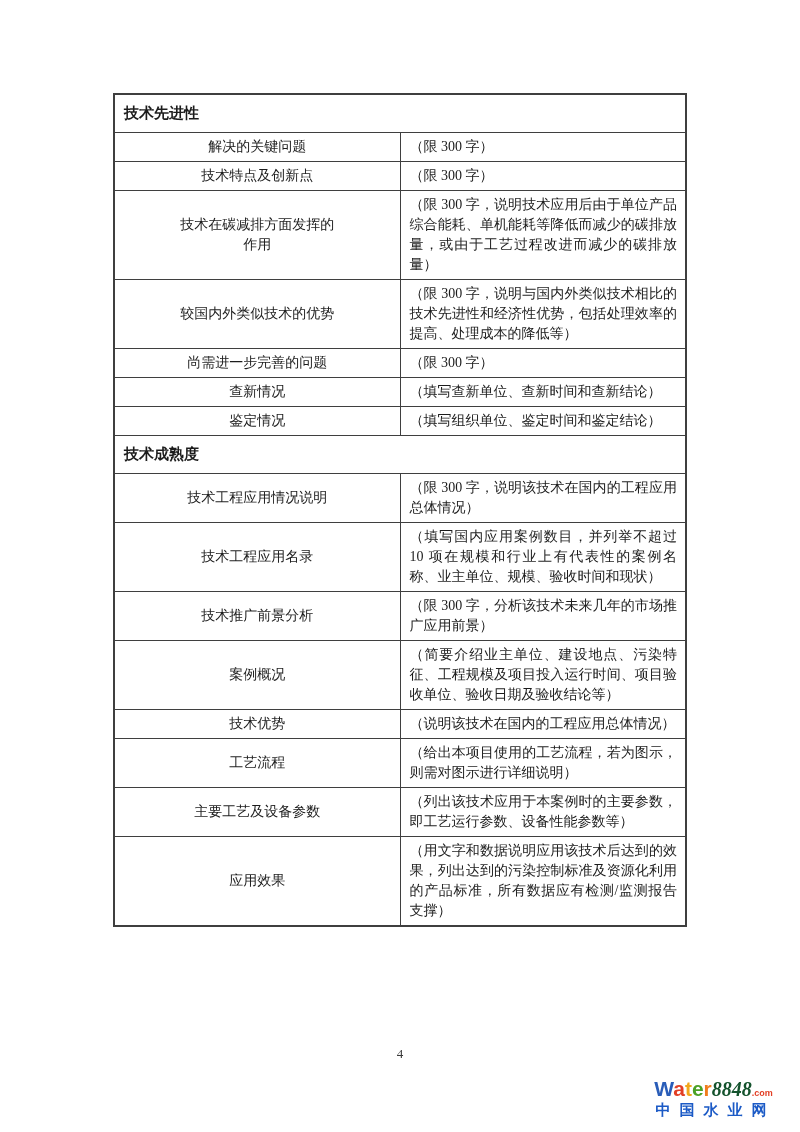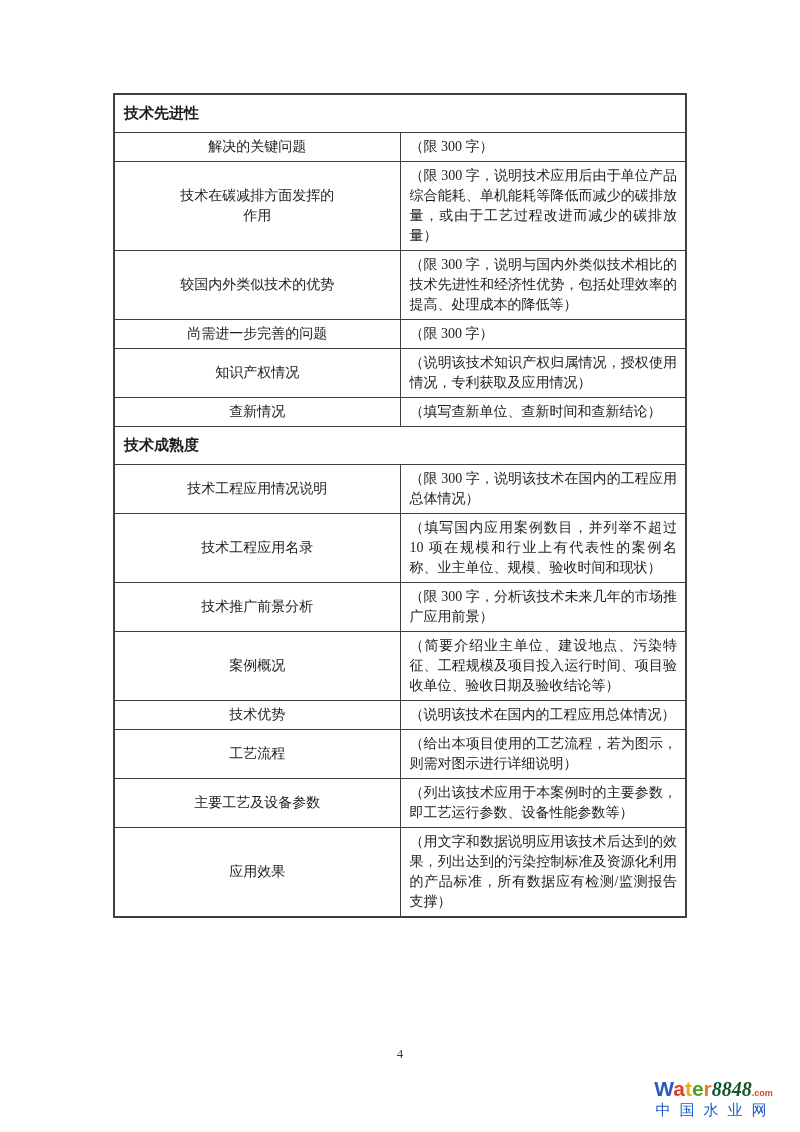--- a/index.html
+++ b/index.html
@@ -82,21 +82,21 @@
     font-weight: bold;
     font-size: 20px;
   }
   .logo-com {
     font-size: 9px;
     font-weight: bold;
   }
   .logo-cn {
     margin-top: 3px;
     font-family: "Liberation Sans", "DejaVu Sans", sans-serif;
-    font-weight: normal;
+    font-weight: bold;
     font-size: 15px;
     letter-spacing: 9px;
     white-space: nowrap;
     text-indent: 4px;
   }
 </style>
 </head>
 <body>
 
 <div class="page">
@@ -104,39 +104,43 @@
   <table class="doc-table">
     <tbody>
         <tr>
           <td colspan="2" class="section-header">技术先进性</td>
         </tr>
         <tr>
           <td class="label-cell">解决的关键问题</td>
           <td class="desc-cell">（限 300 字）</td>
         </tr>
         <tr>
+          <td class="label-cell">技术特点及创新点</td>
+          <td class="desc-cell">（限 300 字）</td>
+        </tr>
+        <tr>
           <td class="label-cell">技术在碳减排方面发挥的
 作用</td>
           <td class="desc-cell">（限 300 字，说明技术应用后由于单位产品综合能耗、单机能耗等降低而减少的碳排放量，或由于工艺过程改进而减少的碳排放量）</td>
         </tr>
         <tr>
           <td class="label-cell">较国内外类似技术的优势</td>
           <td class="desc-cell">（限 300 字，说明与国内外类似技术相比的技术先进性和经济性优势，包括处理效率的提高、处理成本的降低等）</td>
         </tr>
         <tr>
           <td class="label-cell">尚需进一步完善的问题</td>
           <td class="desc-cell">（限 300 字）</td>
         </tr>
         <tr>
-          <td class="label-cell">知识产权情况</td>
-          <td class="desc-cell">（说明该技术知识产权归属情况，授权使用情况，专利获取及应用情况）</td>
+          <td class="label-cell">查新情况</td>
+          <td class="desc-cell">（填写查新单位、查新时间和查新结论）</td>
         </tr>
         <tr>
-          <td class="label-cell">查新情况</td>
-          <td class="desc-cell">（填写查新单位、查新时间和查新结论）</td>
+          <td class="label-cell">鉴定情况</td>
+          <td class="desc-cell">（填写组织单位、鉴定时间和鉴定结论）</td>
         </tr>
         <tr>
           <td colspan="2" class="section-header">技术成熟度</td>
         </tr>
         <tr>
           <td class="label-cell">技术工程应用情况说明</td>
           <td class="desc-cell">（限 300 字，说明该技术在国内的工程应用总体情况）</td>
         </tr>
         <tr>
           <td class="label-cell">技术工程应用名录</td>

